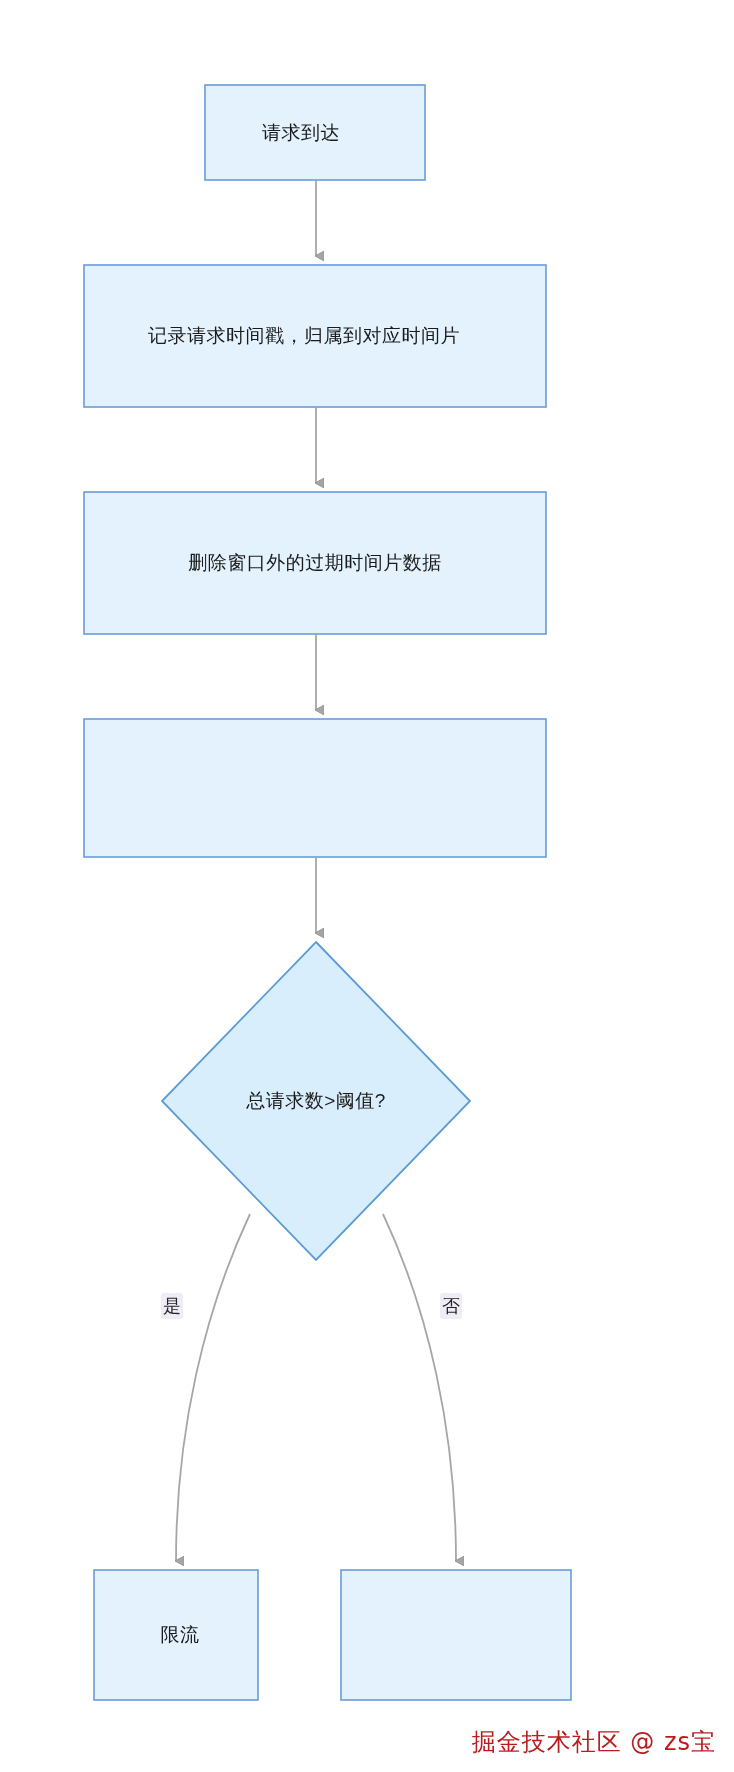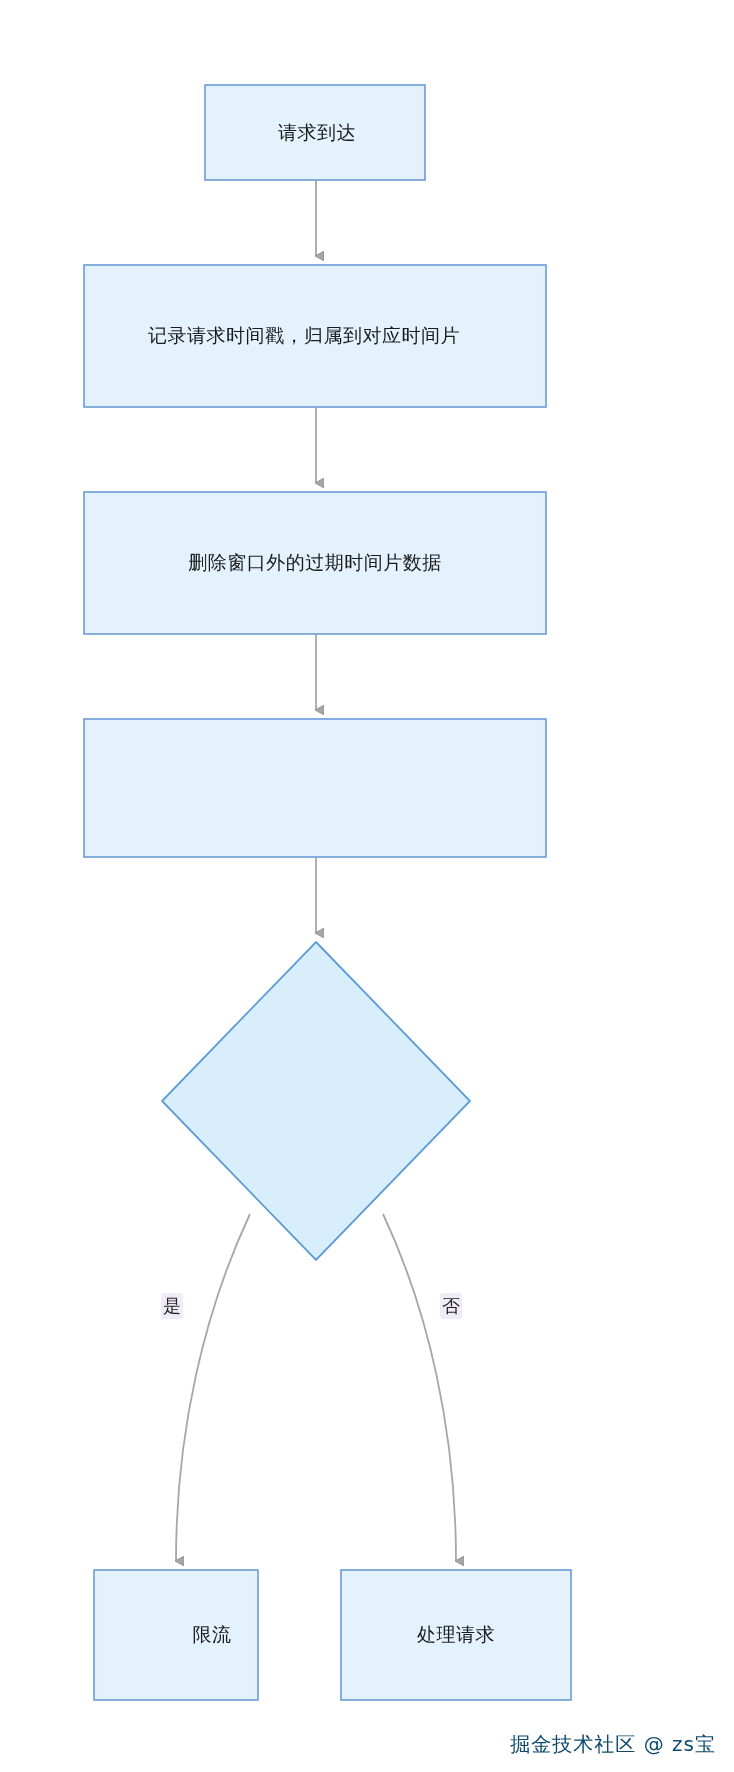--- a/index.html
+++ b/index.html
@@ -45,22 +45,22 @@
     color: #222222;
     font-size: 18px;
     background: #f0ecf7;
     border-radius: 3px;
     padding: 1px 2px;
   }
   .watermark {
     position: absolute;
     right: 18px;
     bottom: 14px;
-    font-size: 20px;
-    color: #0c4a6e;
+    font-size: 24px;
+    color: #b91c1c;
     letter-spacing: 1px;
     text-shadow: 1px 1px 0 #ffffff;
     font-family: "DejaVu Sans", sans-serif;
   }
 </style>
 </head>
 <body>
 
 <div id="canvas">
 
@@ -80,31 +80,31 @@
     <rect x="341" y="1570" width="230" height="130" fill="#e3f2fd" stroke="#6c9bd8" stroke-width="1.6"></rect>
 
     <line x1="316" y1="180" x2="316" y2="256" stroke="#a6a6a6" stroke-width="1.8" marker-end="url(#arrowhead)"></line>
     <line x1="316" y1="407" x2="316" y2="483" stroke="#a6a6a6" stroke-width="1.8" marker-end="url(#arrowhead)"></line>
     <line x1="316" y1="634" x2="316" y2="710" stroke="#a6a6a6" stroke-width="1.8" marker-end="url(#arrowhead)"></line>
     <line x1="316" y1="857" x2="316" y2="933" stroke="#a6a6a6" stroke-width="1.8" marker-end="url(#arrowhead)"></line>
     <path d="M 250,1214 C 205,1310 176,1430 176,1561" fill="none" stroke="#a6a6a6" stroke-width="1.8" marker-end="url(#arrowhead)"></path>
     <path d="M 383,1214 C 428,1310 456,1430 456,1561" fill="none" stroke="#a6a6a6" stroke-width="1.8" marker-end="url(#arrowhead)"></path>
   </svg>
 
-  <div class="node-label" style="left:207px; top:85px; width:220px; height:95px;">请求到达</div>
+  <div class="node-label" style="left:191px; top:85px; width:220px; height:95px;">请求到达</div>
 
   <div class="node-label" style="left:84px; top:265px; width:440px; height:142px;">记录请求时间戳，归属到对应时间片</div>
 
   <div class="node-label" style="left:84px; top:492px; width:462px; height:142px;border-radius:6px;">删除窗口外的过期时间片数据</div>
 
 
+  <div class="node-label" style="left:192px; top:1041px; width:248px; height:120px;">总请求数&gt;阈值?</div>
 
-  <div class="node-label" style="left:94px; top:1570px; width:172px; height:130px;padding-left:32px;">限流</div>
+  <div class="node-label" style="left:94px; top:1570px; width:172px; height:130px;">限流</div>
 
-  <div class="node-label" style="left:341px; top:1570px; width:230px; height:130px;">处理请求</div>
 
   <div class="edge-label" style="left:161px; top:1293px;">是</div>
 
   <div class="edge-label" style="left:440px; top:1293px;">否</div>
 
   <div class="watermark">掘金技术社区 @ zs宝</div>
 
 </div>
 
 </body></html>

